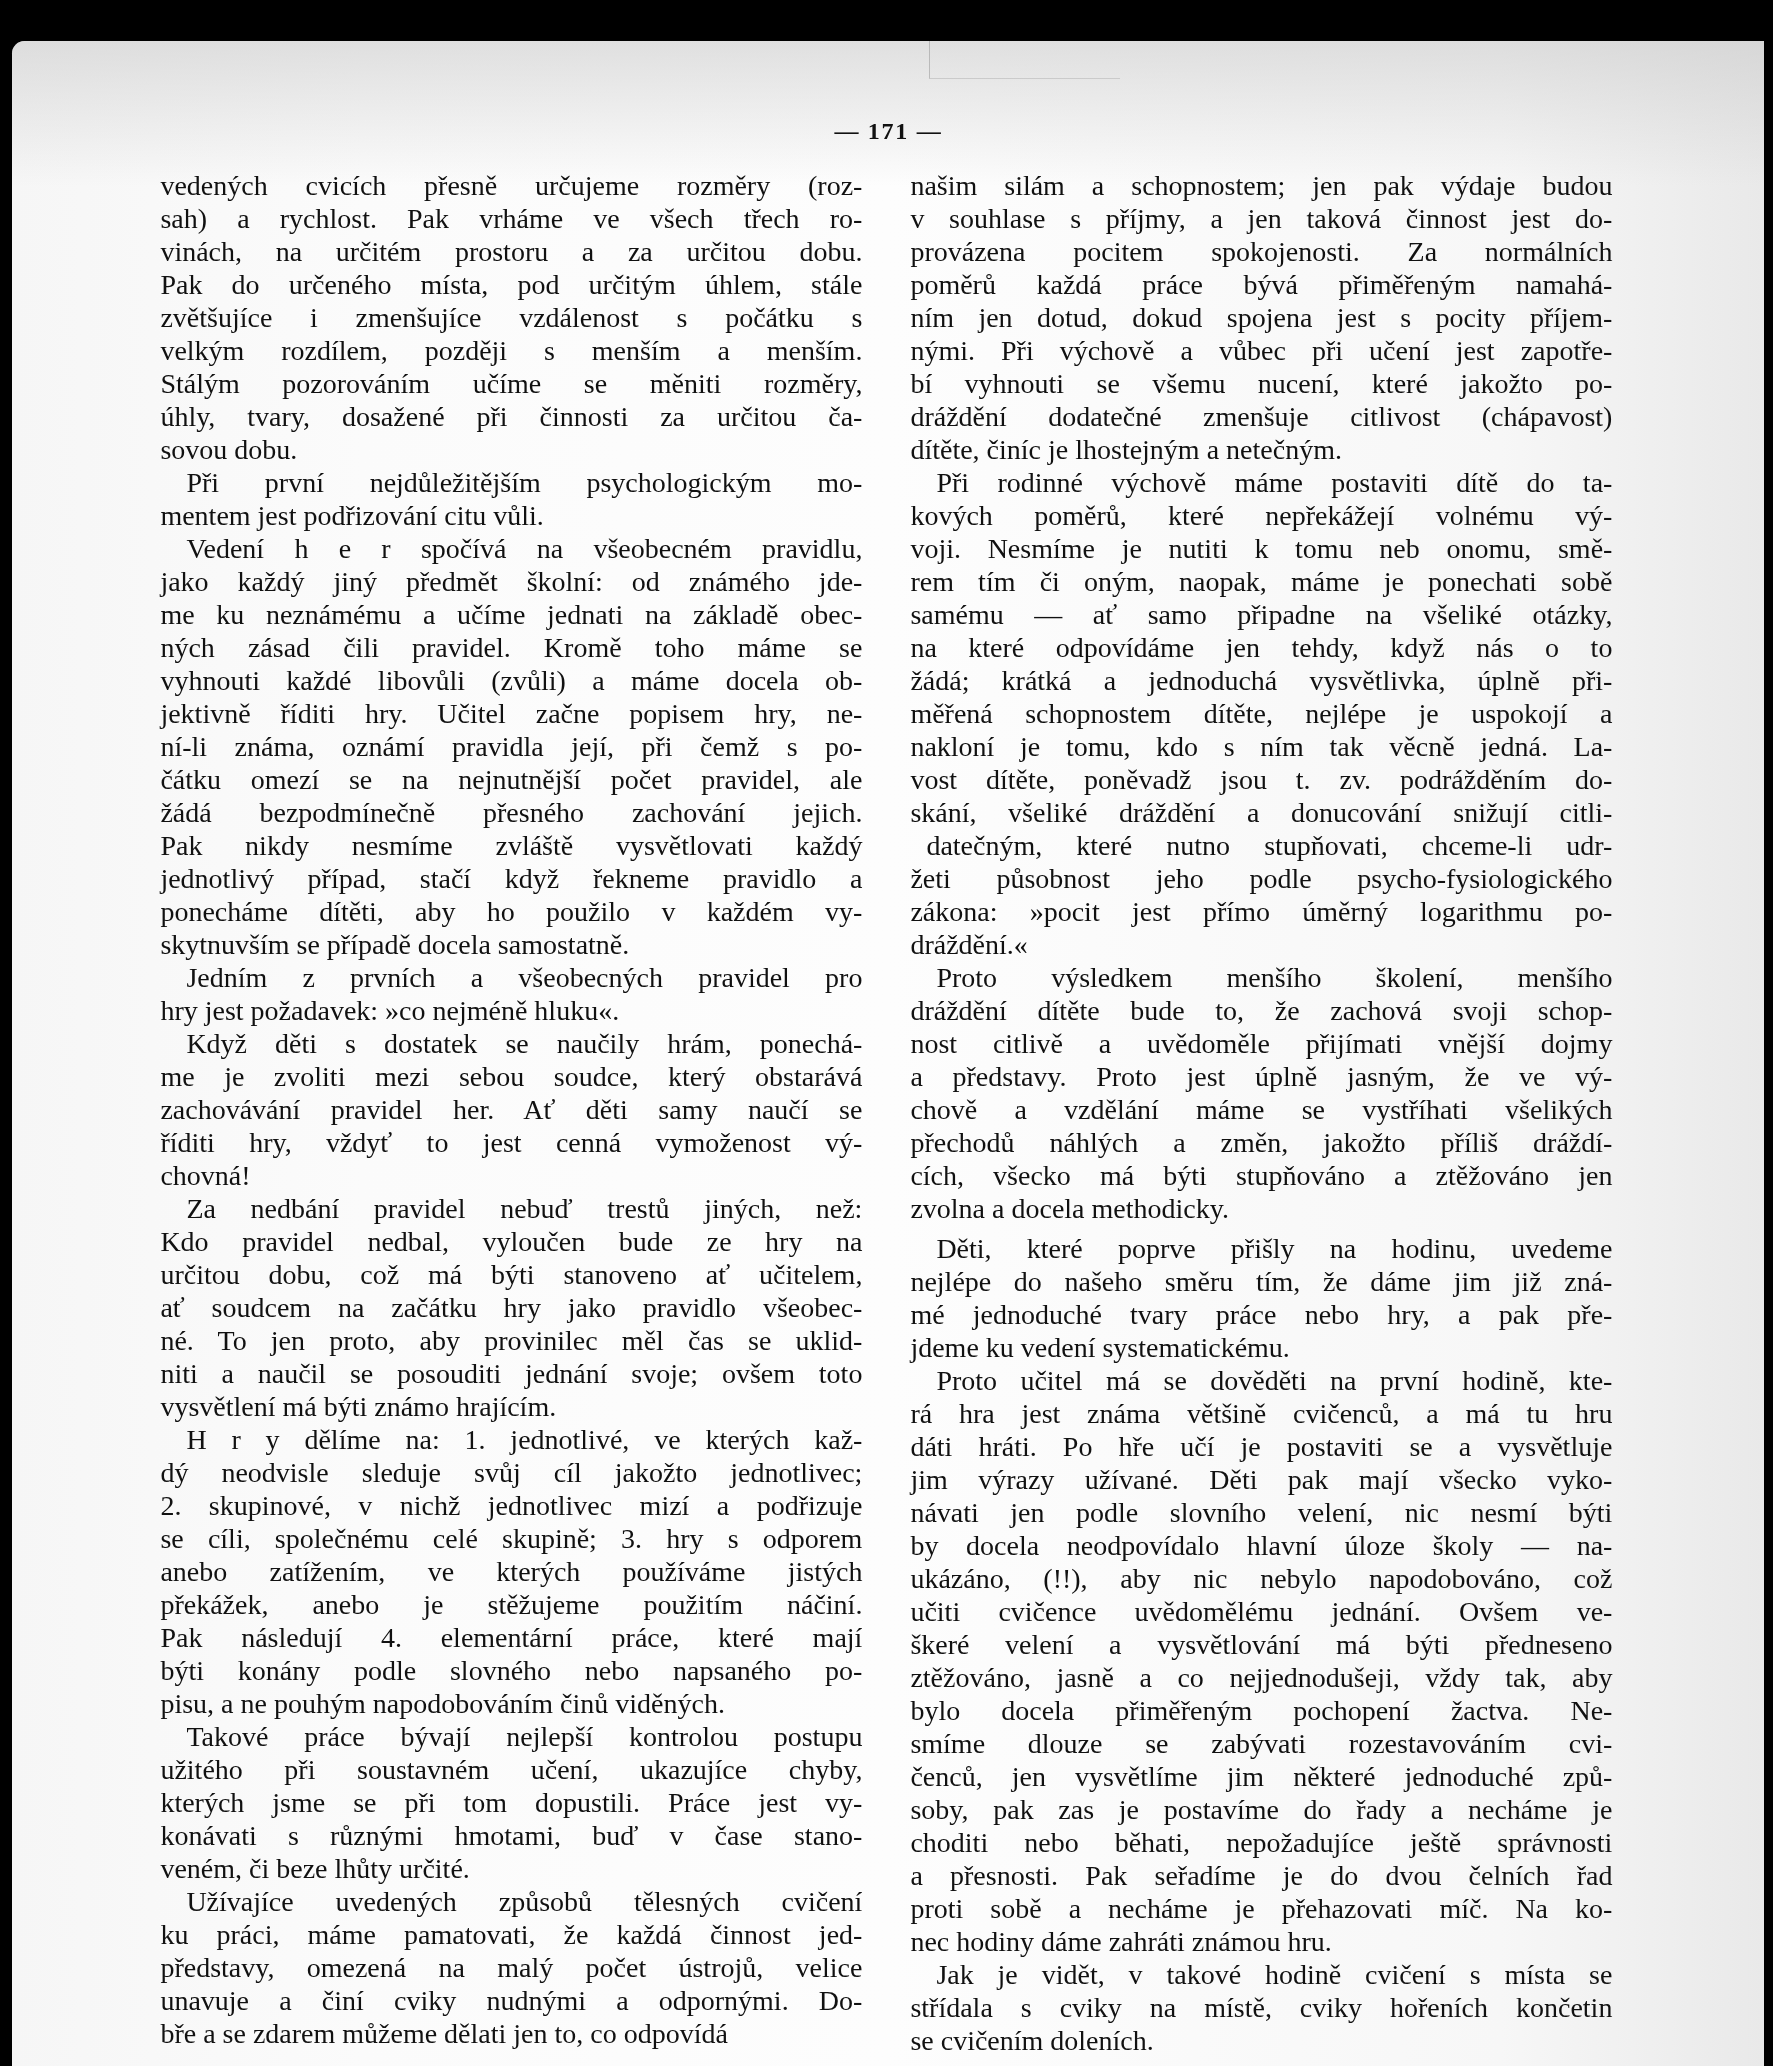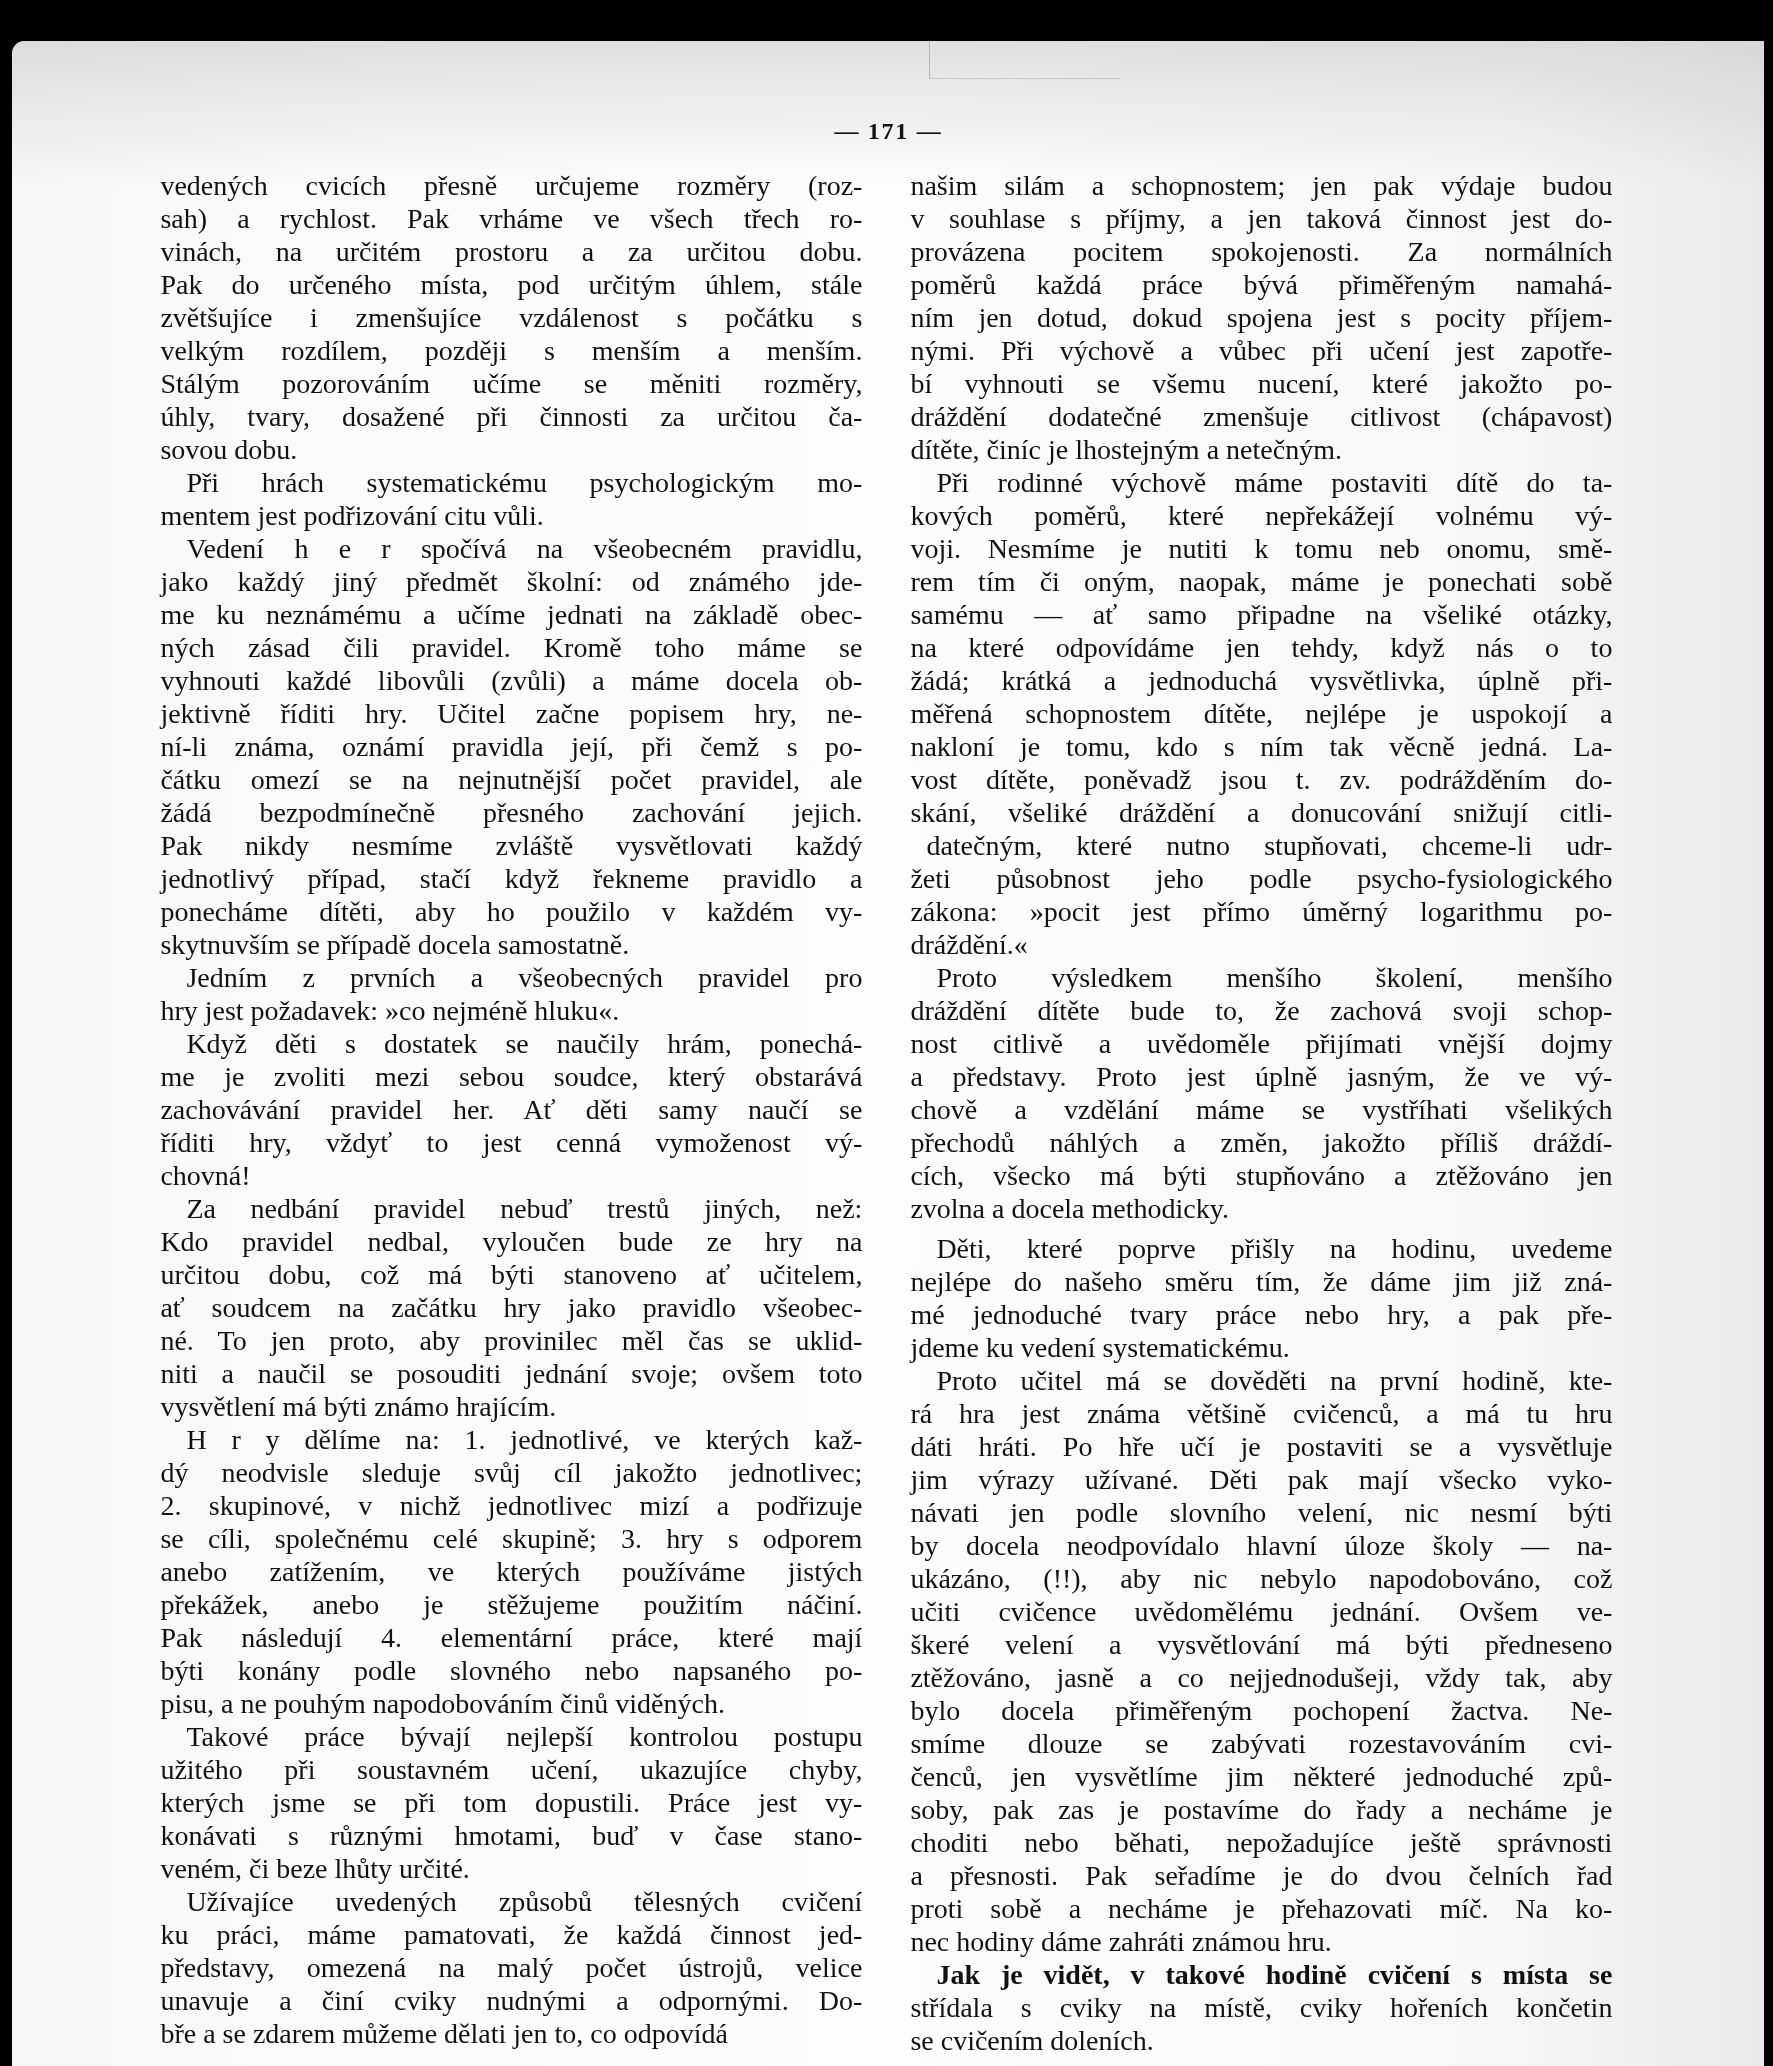--- a/index.html
+++ b/index.html
@@ -50,21 +50,21 @@
         <span class="line" style="display: block;">sah) a rychlost.  Pak vrháme ve všech třech ro-</span>
         <span class="line" style="display: block;">vinách, na určitém prostoru a za určitou dobu.</span>
         <span class="line" style="display: block;">Pak do určeného místa, pod určitým úhlem, stále</span>
         <span class="line" style="display: block;">zvětšujíce i zmenšujíce vzdálenost s počátku s</span>
         <span class="line" style="display: block;">velkým rozdílem, později s menším a menším.</span>
         <span class="line" style="display: block;">Stálým pozorováním učíme se měniti rozměry,</span>
         <span class="line" style="display: block;">úhly, tvary, dosažené při činnosti za určitou ča-</span>
         <span class="line last" style="display: block;">sovou dobu.</span>
       </div>
       <div>
-        <span class="line indent" style="display: block;">Při hrách systematickému psychologickým mo-</span>
+        <span class="line indent" style="display: block;">Při první nejdůležitějším psychologickým mo-</span>
         <span class="line last" style="display: block;">mentem jest podřizování citu vůli.</span>
       </div>
       <div>
         <span class="line indent" style="display: block;">Vedení h e r spočívá na všeobecném pravidlu,</span>
         <span class="line" style="display: block;">jako každý jiný předmět školní: od známého jde-</span>
         <span class="line" style="display: block;">me ku neznámému a učíme jednati na základě obec-</span>
         <span class="line" style="display: block;">ných zásad čili pravidel.  Kromě toho máme se</span>
         <span class="line" style="display: block;">vyhnouti každé libovůli (zvůli) a máme docela ob-</span>
         <span class="line" style="display: block;">jektivně říditi hry.  Učitel začne popisem hry, ne-</span>
         <span class="line" style="display: block;">ní-li známa, oznámí pravidla její, při čemž s po-</span>
@@ -181,19 +181,19 @@
         <span class="line" style="display: block;">bylo docela přiměřeným pochopení žactva.  Ne-</span>
         <span class="line" style="display: block;">smíme dlouze se zabývati rozestavováním cvi-</span>
         <span class="line" style="display: block;">čenců, jen vysvětlíme jim některé jednoduché způ-</span>
         <span class="line" style="display: block;">soby, pak zas je postavíme do řady a necháme je</span>
         <span class="line" style="display: block;">choditi nebo běhati, nepožadujíce ještě správnosti</span>
         <span class="line" style="display: block;">a přesnosti.  Pak seřadíme je do dvou čelních řad</span>
         <span class="line" style="display: block;">proti sobě a necháme je přehazovati míč.  Na ko-</span>
         <span class="line last" style="display: block;">nec hodiny dáme zahráti známou hru.</span>
       </div>
       <div>
-        <span class="line indent" style="display: block; font-weight: bold;">Jak je vidět, v takové hodině cvičení s místa se</span>
+        <span class="line indent" style="display: block;">Jak je vidět, v takové hodině cvičení s místa se</span>
         <span class="line" style="display: block;">střídala s cviky na místě, cviky hořeních končetin</span>
         <span class="line last" style="display: block;">se cvičením doleních.</span>
       </div>
     </div>
 </div>
 
 
 </body></html>

